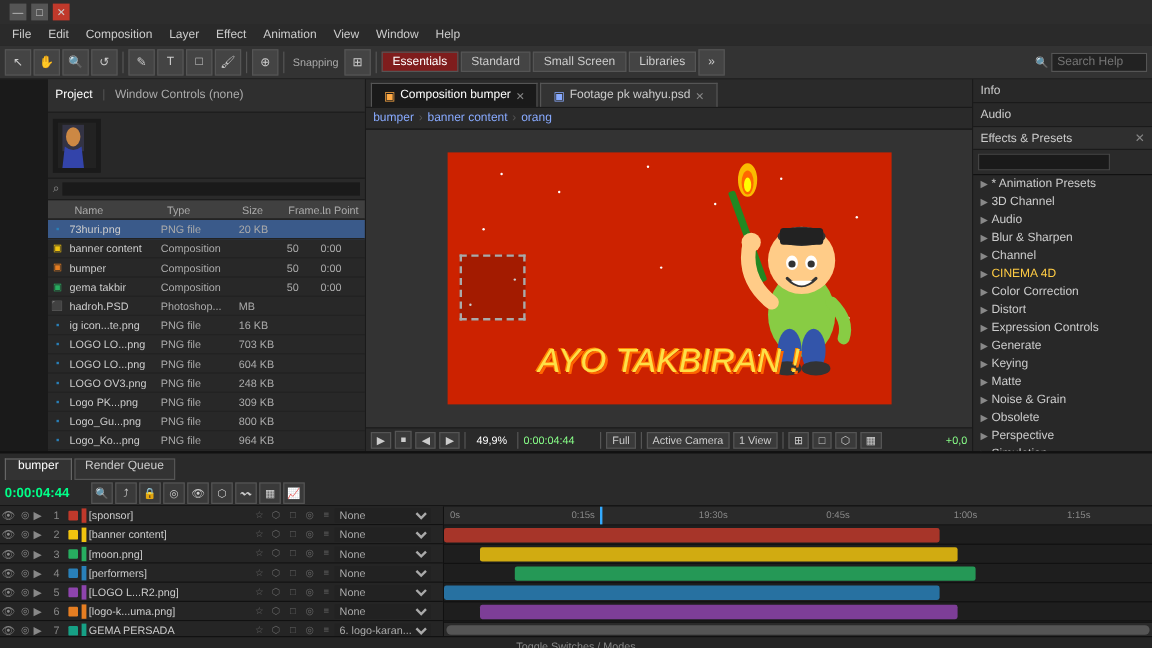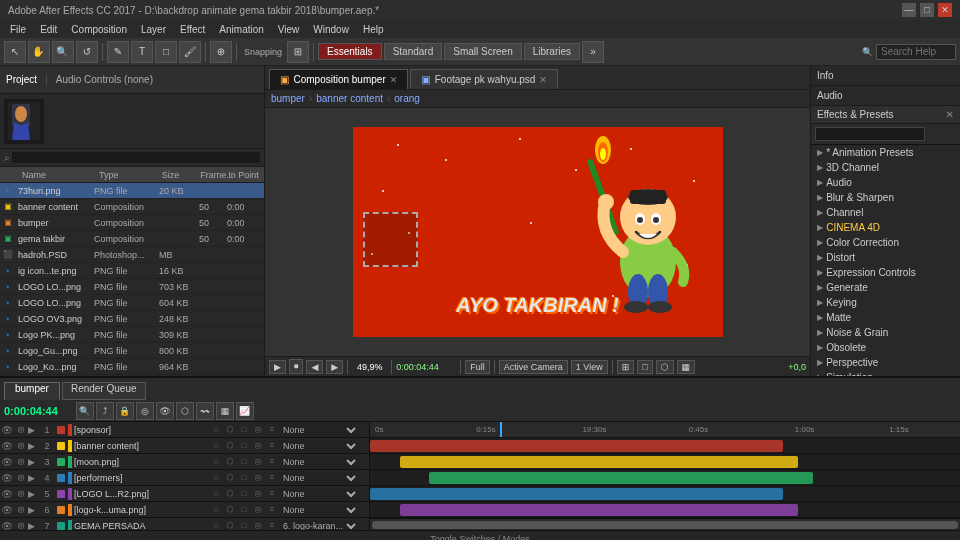--- a/index.html
+++ b/index.html
@@ -64,20 +64,21 @@
     
     #main {
       display: flex;
       height: calc(540px - 20px - 18px - 28px);
       flex-direction: column;
     }
 
     #upper-area {
       display: flex;
       height: 310px;
+      margin-left: 40px;
     }
 
     
     #left-panel {
       width: 265px;
       display: flex;
       flex-direction: column;
       background: #282828;
       border-right: 1px solid #1a1a1a;
     }
@@ -231,23 +232,23 @@
       position: absolute;
       width: 2px; height: 2px;
       background: white;
       border-radius: 50%;
     }
     .takbiran-text {
       position: absolute;
       bottom: 20px;
       left: 50%;
       transform: translateX(-50%);
-      font-size: 20px;
-      font-weight: 700;
-      color: #e5e5e5;
+      font-size: 28px;
+      font-weight: 400;
+      color: #fde047;
       text-shadow: 2px 2px 0 #ff6600, -1px -1px 0 #ff8800;
       white-space: nowrap;
       font-style: italic;
     }
 
     #viewport-controls {
       height: 20px;
       background: #2a2a2a;
       display: flex;
       align-items: center;
@@ -412,21 +413,20 @@
     .scroll-thumb { flex: 1; height: 8px; background: #555; border-radius: 4px; }
 
     ::-webkit-scrollbar { width: 6px; height: 6px; }
     ::-webkit-scrollbar-track { background: #1a1a1a; }
     ::-webkit-scrollbar-thumb { background: #555; border-radius: 3px; }
   </style>
 </head>
 <body>
 
 <div id="titlebar">
-  <span>Adobe After Effects CC 2017 - D:\backdrop animate gema takbir 2018\bumper.aep.*</span>
   <div id="titlebar-controls">
     <span>—</span>
     <span>□</span>
     <span>✕</span>
   </div>
 </div>
 
 <div id="menubar">
   <span class="menu-item">File</span>
   <span class="menu-item">Edit</span>
@@ -466,21 +466,21 @@
   </div>
 </div>
 
 <div id="main">
   <div id="upper-area">
 
     <div id="left-panel">
       <div id="project-info">
         <span class="tab-label active">Project</span>
         <span style="color:#555;margin:0 2px;">|</span>
-        <span class="tab-label">Audio Controls (none)</span>
+        <span class="tab-label">Window Controls (none)</span>
       </div>
       <div id="asset-preview">
         <div class="preview-thumb">
           <svg viewBox="0 0 32 38" xmlns="http://www.w3.org/2000/svg">
             <rect width="32" height="38" fill="#222"></rect>
             <rect x="4" y="2" width="18" height="22" fill="#334"></rect>
             <ellipse cx="13" cy="12" rx="6" ry="8" fill="#cc8844"></ellipse>
             <path d="M6 20 Q13 26 20 20 L22 38 H4 Z" fill="#3344aa"></path>
           </svg>
         </div>

